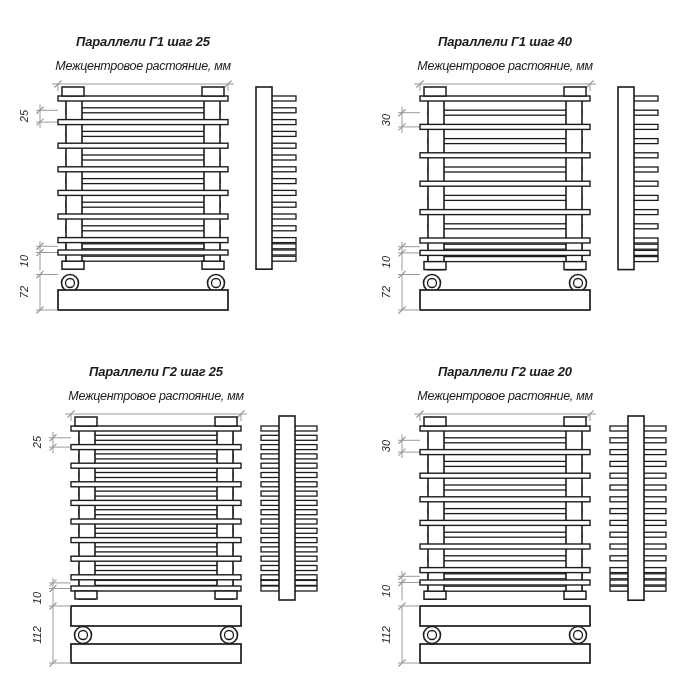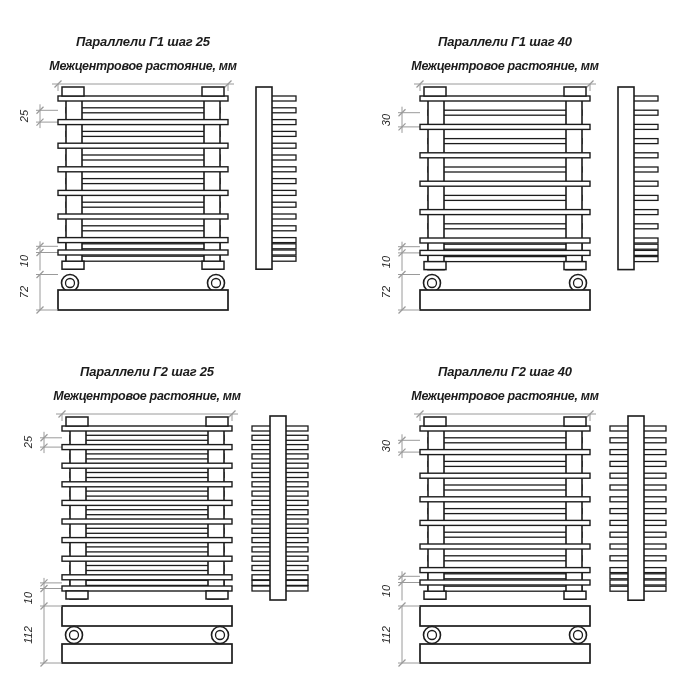--- a/index.html
+++ b/index.html
@@ -3,21 +3,21 @@
 <meta charset="utf-8">
 <style>
   html,body{margin:0;padding:0;}
   body{width:700px;height:700px;background:#ffffff;font-family:"Liberation Sans",sans-serif;overflow:hidden;}
   .canvas{position:relative;width:700px;height:656px;background:#fff;}
   .quadrant{position:absolute;width:338px;height:345px;}
   .quadrant svg{position:absolute;left:0;top:0;}
   .title{position:absolute;left:28px;top:34px;width:230px;text-align:center;
          font-style:italic;font-weight:700;font-size:13px;letter-spacing:-0.2px;color:#1c1c1c;white-space:nowrap;}
   .subtitle{position:absolute;left:28px;top:59px;width:230px;text-align:center;
-         font-style:italic;font-weight:700;font-size:12.5px;letter-spacing:-0.3px;color:#1c1c1c;white-space:nowrap;}
+         font-style:italic;font-weight:400;font-size:12.5px;letter-spacing:-0.3px;color:#1c1c1c;white-space:nowrap;}
   .vlabel{position:absolute;width:34px;height:16px;text-align:center;display:block;
          font-style:italic;font-size:11px;color:#2a2a2a;transform:rotate(-90deg);white-space:nowrap;}
 </style>
 </head>
 <body>
 
 <div class="canvas">
 
   <section class="quadrant" style="left:0;top:0">
     <div class="title">Параллели Г1 шаг 25</div>
@@ -156,21 +156,21 @@
         <line x1="36" y1="310" x2="58" y2="310" stroke="#9a9a9a" stroke-width="1"></line>
         <line x1="40" y1="274.5" x2="40" y2="310" stroke="#9a9a9a" stroke-width="1"></line>
         <line x1="36.5" y1="278" x2="43.5" y2="271" stroke="#9a9a9a" stroke-width="1.3"></line>
         <line x1="36.5" y1="313.5" x2="43.5" y2="306.5" stroke="#9a9a9a" stroke-width="1.3"></line>
       </svg>
     <span class="vlabel" style="left: 9px; top: 111.8px;">30</span>
     <span class="vlabel" style="left: 9px; top: 253.8px;">10</span>
     <span class="vlabel" style="left: 9px; top: 284.25px;">72</span>
   </section>
 
-  <section class="quadrant" style="left:4px;top:330px">
+  <section class="quadrant" style="left:13px;top:330px">
     <div class="title">Параллели Г2 шаг 25</div>
     <div class="subtitle">Межцентровое растояние, мм</div>
     <svg width="338" height="345">
         <line x1="52" y1="84" x2="234" y2="84" stroke="#9a9a9a" stroke-width="1"></line>
         <line x1="54.5" y1="87.5" x2="61.5" y2="80.5" stroke="#9a9a9a" stroke-width="1.3"></line>
         <line x1="224.5" y1="87.5" x2="231.5" y2="80.5" stroke="#9a9a9a" stroke-width="1.3"></line>
         <line x1="58" y1="84" x2="58" y2="91" stroke="#9a9a9a" stroke-width="1"></line>
         <line x1="228" y1="84" x2="228" y2="91" stroke="#9a9a9a" stroke-width="1"></line>
         <line x1="36" y1="107.8" x2="58" y2="107.8" stroke="#9a9a9a" stroke-width="1"></line>
         <line x1="36" y1="117.1" x2="58" y2="117.1" stroke="#9a9a9a" stroke-width="1"></line>
@@ -257,21 +257,21 @@
         <line x1="40" y1="276" x2="40" y2="333" stroke="#9a9a9a" stroke-width="1"></line>
         <line x1="36.5" y1="279.5" x2="43.5" y2="272.5" stroke="#9a9a9a" stroke-width="1.3"></line>
         <line x1="36.5" y1="336.5" x2="43.5" y2="329.5" stroke="#9a9a9a" stroke-width="1.3"></line>
       </svg>
     <span class="vlabel" style="left: 9px; top: 104.45px;">25</span>
     <span class="vlabel" style="left: 9px; top: 259.7px;">10</span>
     <span class="vlabel" style="left: 9px; top: 296.5px;">112</span>
   </section>
 
   <section class="quadrant" style="left:362px;top:330px">
-    <div class="title">Параллели Г2 шаг 40</div>
+    <div class="title">Параллели Г2 шаг 20</div>
     <div class="subtitle">Межцентровое растояние, мм</div>
     <svg width="338" height="345">
         <line x1="52" y1="84" x2="234" y2="84" stroke="#9a9a9a" stroke-width="1"></line>
         <line x1="54.5" y1="87.5" x2="61.5" y2="80.5" stroke="#9a9a9a" stroke-width="1.3"></line>
         <line x1="224.5" y1="87.5" x2="231.5" y2="80.5" stroke="#9a9a9a" stroke-width="1.3"></line>
         <line x1="58" y1="84" x2="58" y2="91" stroke="#9a9a9a" stroke-width="1"></line>
         <line x1="228" y1="84" x2="228" y2="91" stroke="#9a9a9a" stroke-width="1"></line>
         <line x1="36" y1="110.3" x2="58" y2="110.3" stroke="#9a9a9a" stroke-width="1"></line>
         <line x1="36" y1="122.1" x2="58" y2="122.1" stroke="#9a9a9a" stroke-width="1"></line>
         <line x1="40" y1="104.3" x2="40" y2="128.1" stroke="#9a9a9a" stroke-width="1"></line>

